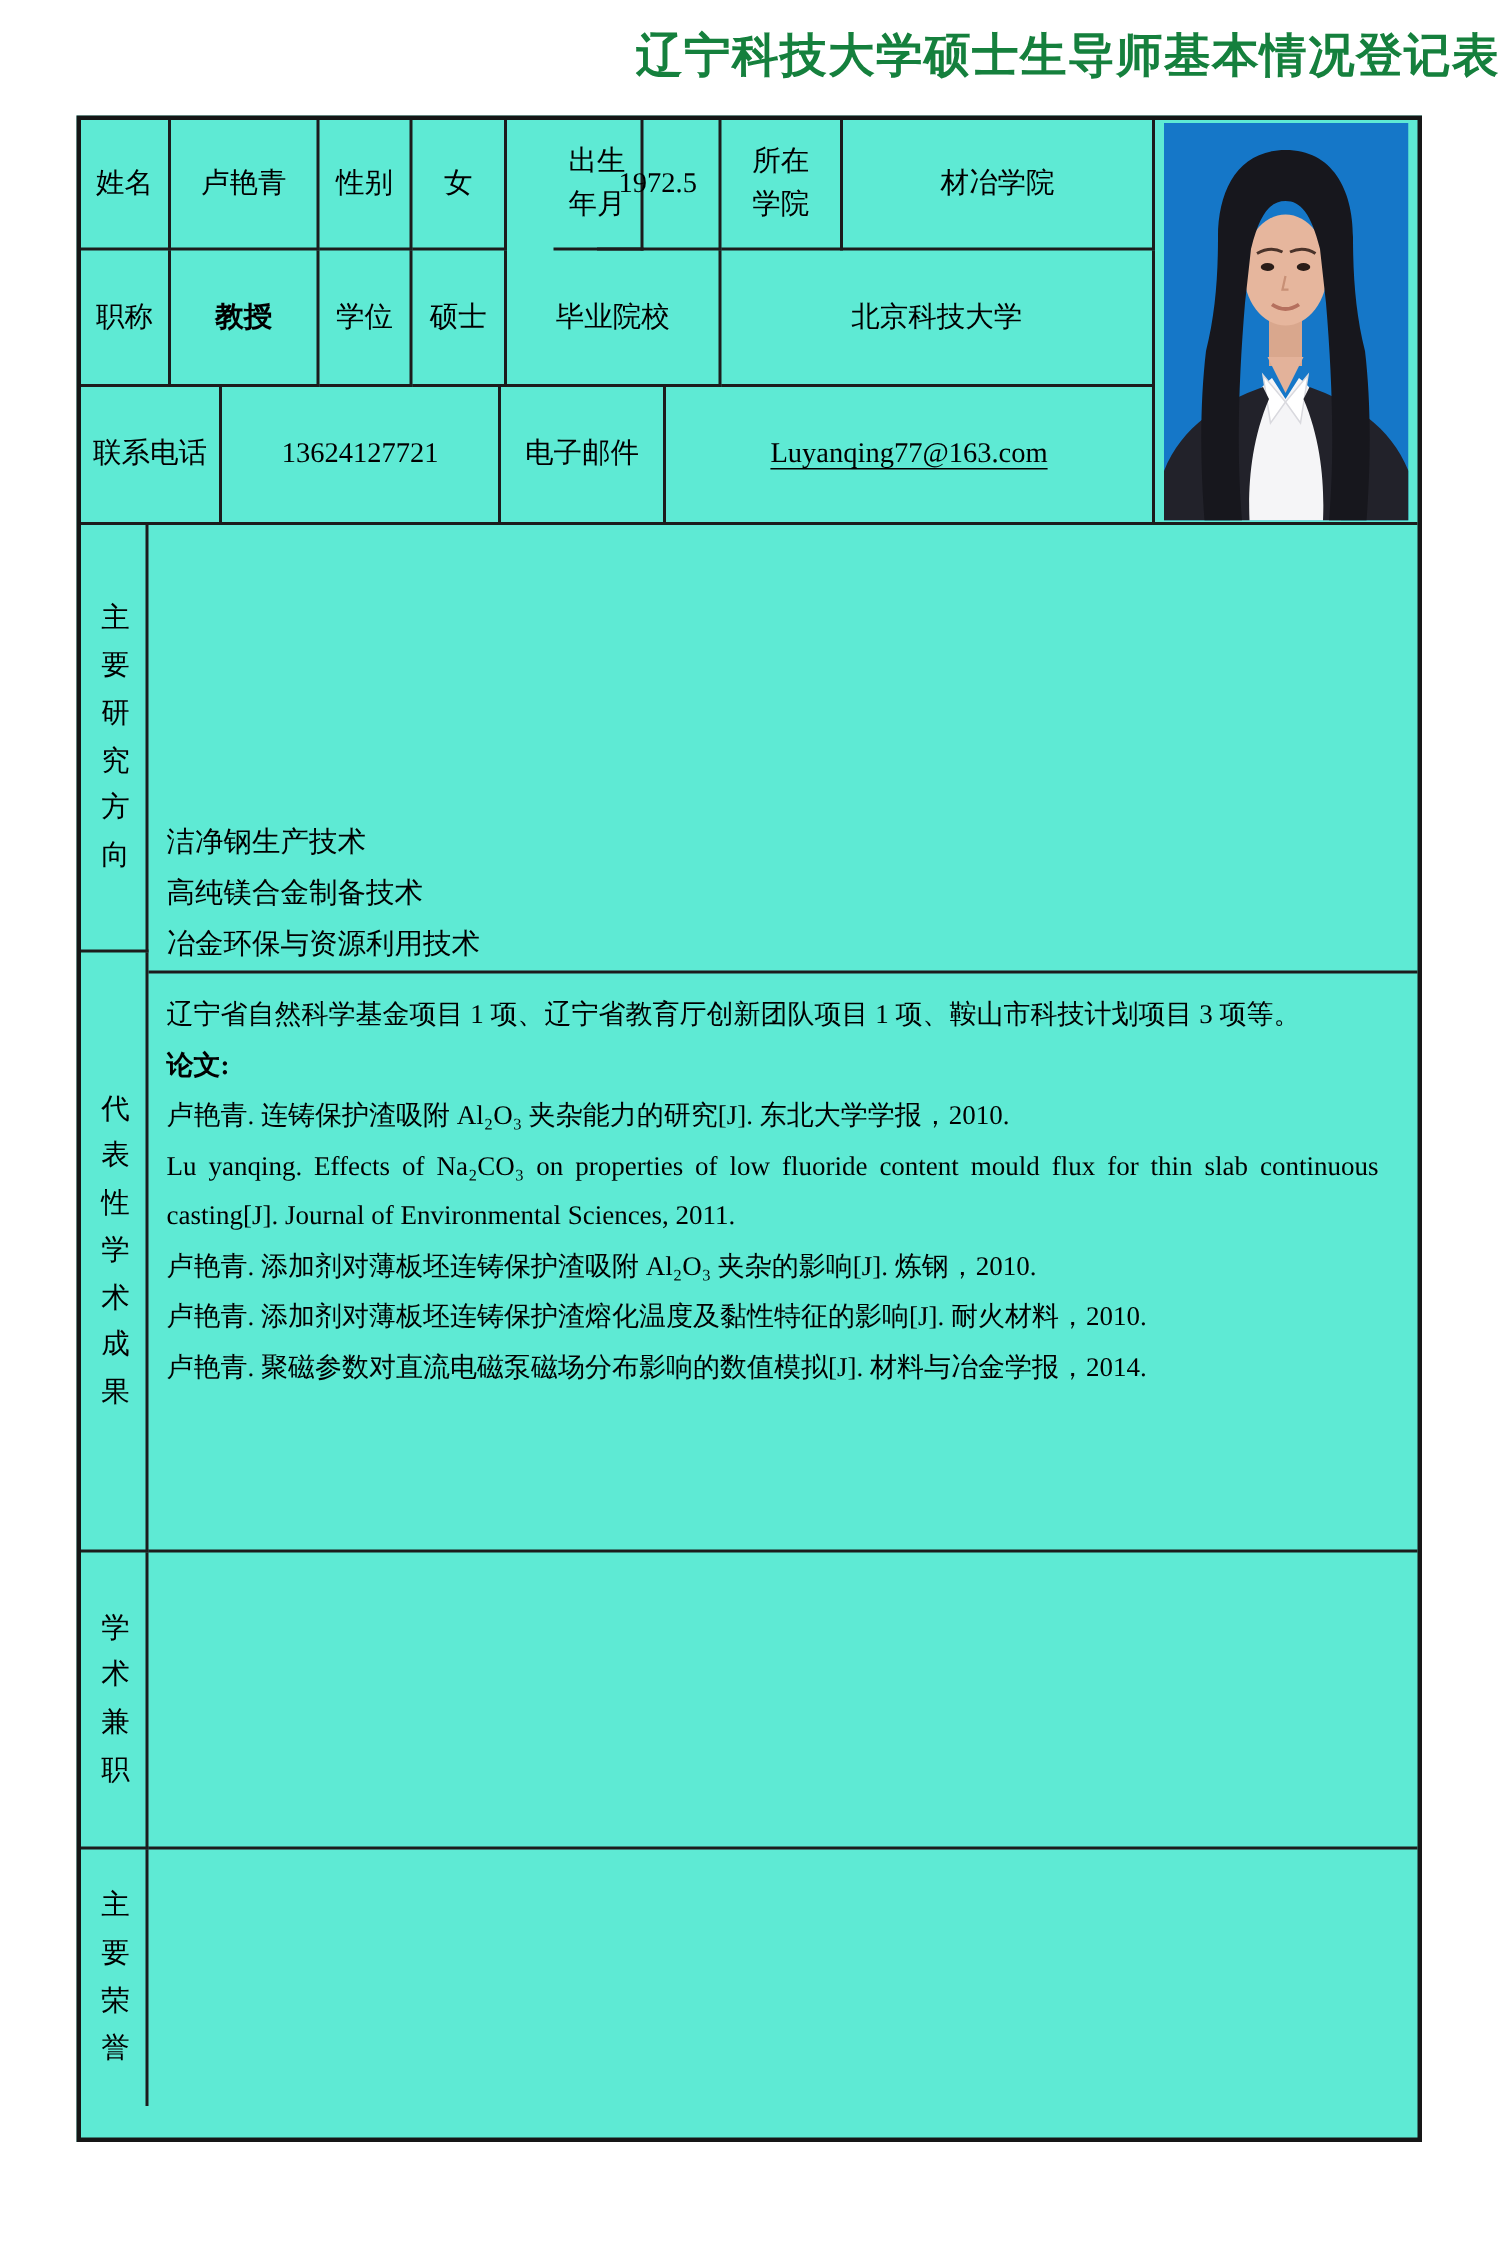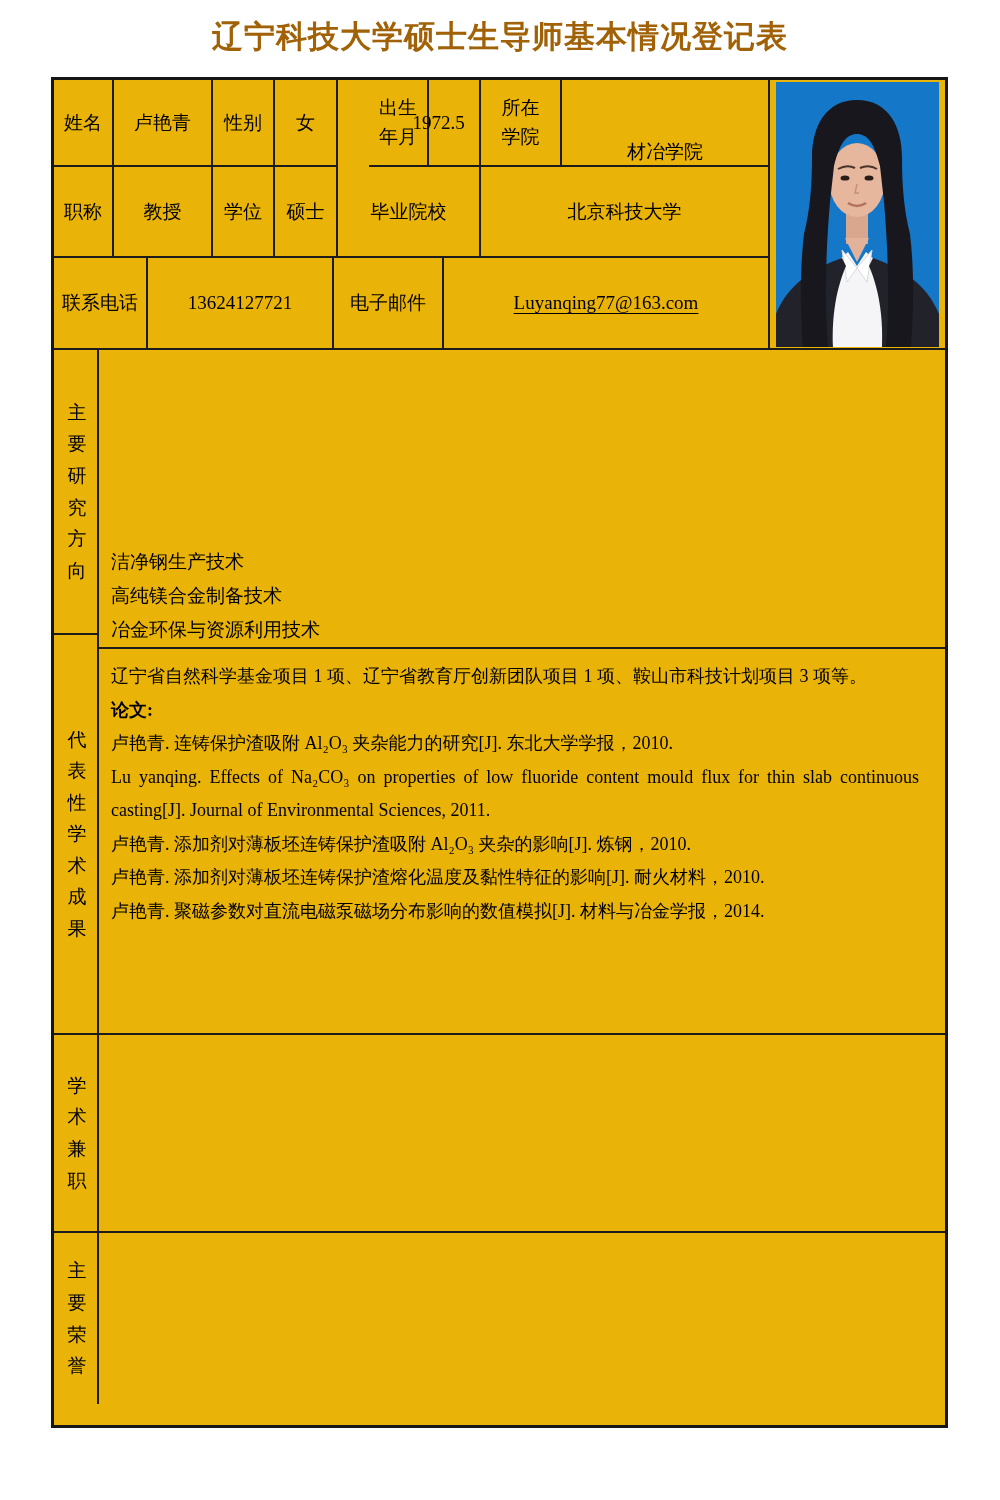--- a/index.html
+++ b/index.html
@@ -2,26 +2,26 @@
 <html><head>
 <meta charset="utf-8">
 <style>
   html,body{margin:0;padding:0;}
   body{
     width:1000px;height:1500px;position:relative;background:#ffffff;
     font-family:"Liberation Serif","DejaVu Serif",serif;color:#000;
   }
   .page-title{
     position:absolute;top:16px;left:0;width:1000px;margin:0;
-    text-align:center;font-size:31px;font-weight:bold;letter-spacing:1px;
-    font-family:"Liberation Sans","DejaVu Sans",sans-serif;color:#a16207;
+    text-align:right;font-size:31px;font-weight:bold;letter-spacing:1px;
+    font-family:"Liberation Sans","DejaVu Sans",sans-serif;color:#15803d;
   }
   .form-table{
     position:absolute;left:51px;top:77px;width:897px;height:1351px;
-    border:3px solid #161616;box-sizing:border-box;background:#eab308;
+    border:3px solid #161616;box-sizing:border-box;background:#5eead4;
   }
   .cell{
     position:absolute;box-sizing:border-box;
     border-right:2px solid #1c1c1c;border-bottom:2px solid #1c1c1c;
     display:flex;align-items:center;justify-content:center;
     font-size:19px;line-height:1.35;text-align:center;
   }
   .no-r{border-right:none;}
   .no-b{border-bottom:none;}
   .wrap2{display:inline-block;width:2.3em;line-height:1.5;text-align:center;}
@@ -57,21 +57,21 @@
     </div>
   <div class="cell" style="left:284px;top:0;width:60px;height:87px;margin-left:31px;">
       <span class="wrap2">出生年月</span>
     </div>
   <div class="cell" style="left:344px;top:0;width:83px;height:87px;">
       <span>1972.5</span>
     </div>
   <div class="cell" style="left:427px;top:0;width:81px;height:87px;">
       <span class="wrap2">所在学院</span>
     </div>
-  <div class="cell" style="left:508px;top:0;width:208px;height:87px;align-items:flex-end;">
+  <div class="cell" style="left:508px;top:0;width:208px;height:87px;">
       <span>材冶学院</span>
     </div>
 
   <div class="cell no-r photo-cell" style="left:716px;top:0;width:175px;height:270px;">
     <svg class="photo-frame" width="163" height="265" viewBox="0 0 163 265">
       <rect x="0" y="0" width="163" height="265" fill="#1577c8"></rect>
 
       <path d="M44 265 L44 212 C52 190 62 178 72 170 L81 184 L90 170 C100 178 110 190 118 212 L118 265 Z" fill="#f5f5f7"></path>
       <path d="M66 168 L81 186 L71 200 Z" fill="#ffffff" stroke="#d9d9de" stroke-width="1"></path>
       <path d="M96 168 L81 186 L91 200 Z" fill="#ffffff" stroke="#d9d9de" stroke-width="1"></path>
@@ -91,21 +91,21 @@
       <ellipse cx="69" cy="96" rx="4.5" ry="2.6" fill="#2a1d18"></ellipse>
       <ellipse cx="93" cy="96" rx="4.5" ry="2.6" fill="#2a1d18"></ellipse>
       <path d="M81 102 l -2 9 l 4 0" stroke="#c89076" stroke-width="1.5" fill="none"></path>
       <path d="M72 121 q 9 6 18 0" stroke="#b5705e" stroke-width="2.5" fill="none"></path>
     </svg>
   </div>
 
   <div class="cell" style="left:0;top:87px;width:60px;height:91px;">
       <span>职称</span>
     </div>
-  <div class="cell" style="left:60px;top:87px;width:99px;height:91px;">
+  <div class="cell" style="left:60px;top:87px;width:99px;height:91px;font-weight:bold;">
       <span>教授</span>
     </div>
   <div class="cell" style="left:159px;top:87px;width:62px;height:91px;">
       <span>学位</span>
     </div>
   <div class="cell" style="left:221px;top:87px;width:63px;height:91px;">
       <span>硕士</span>
     </div>
   <div class="cell" style="left:284px;top:87px;width:143px;height:91px;">
       <span>毕业院校</span>

